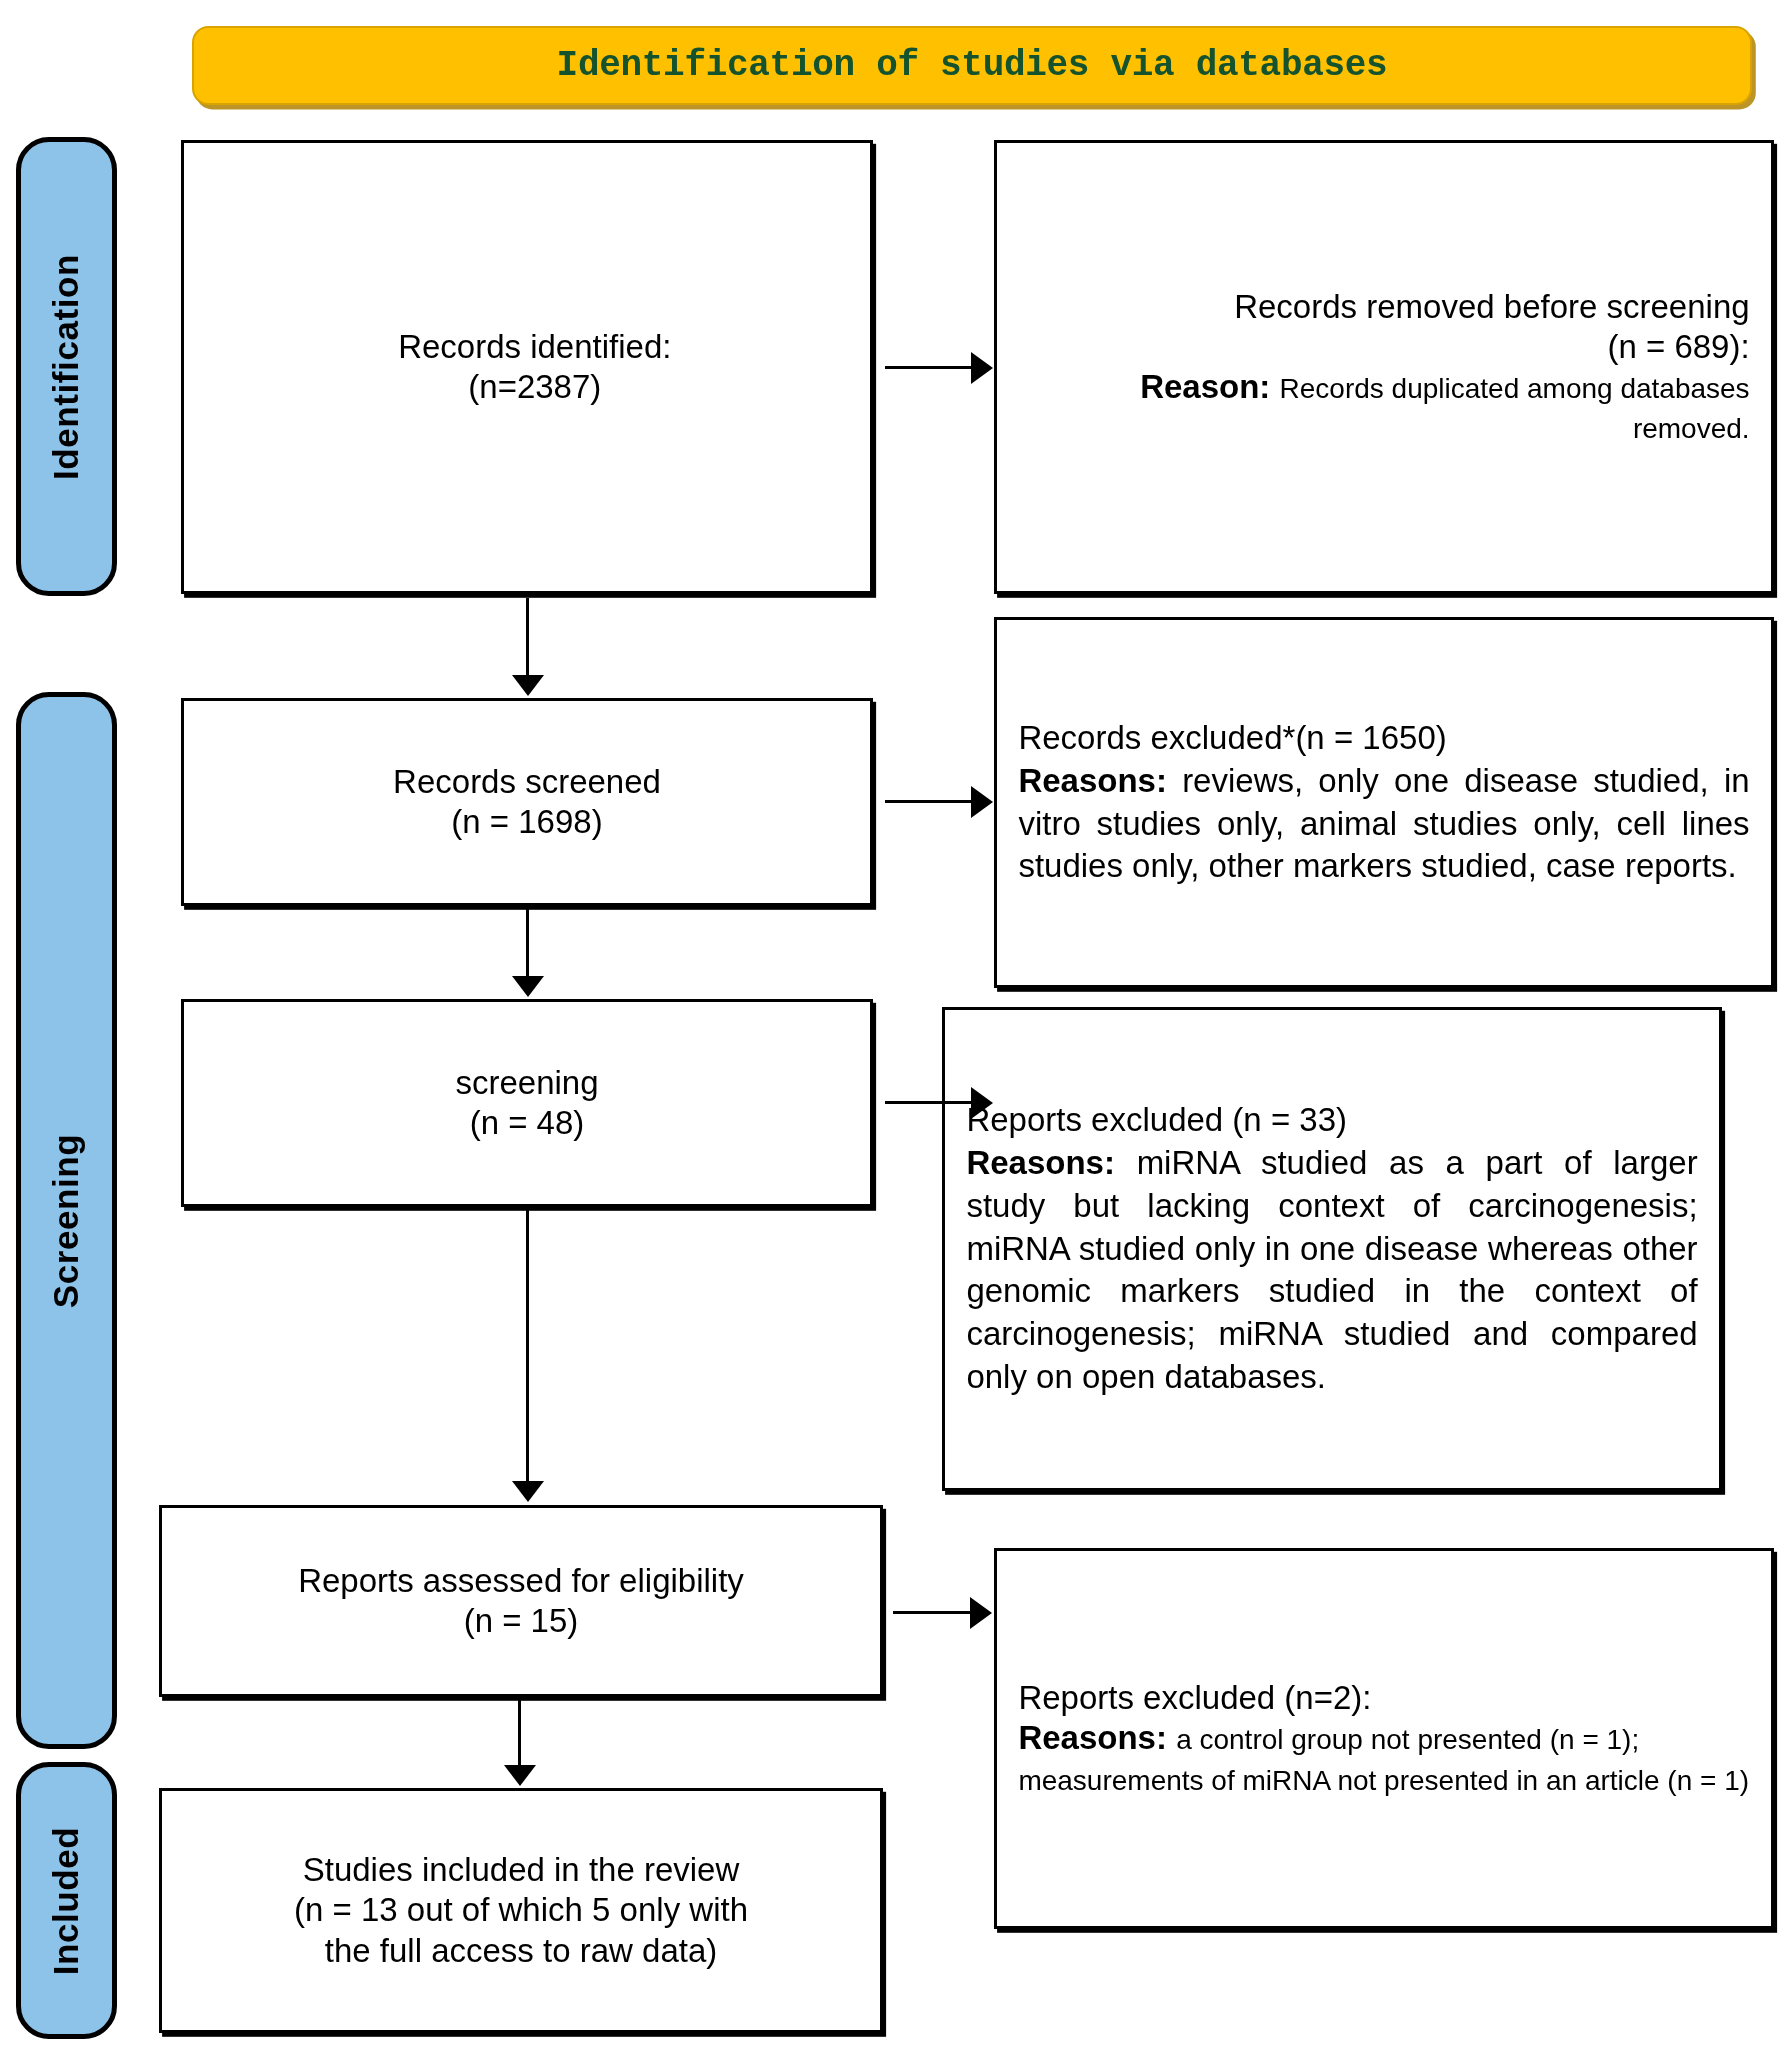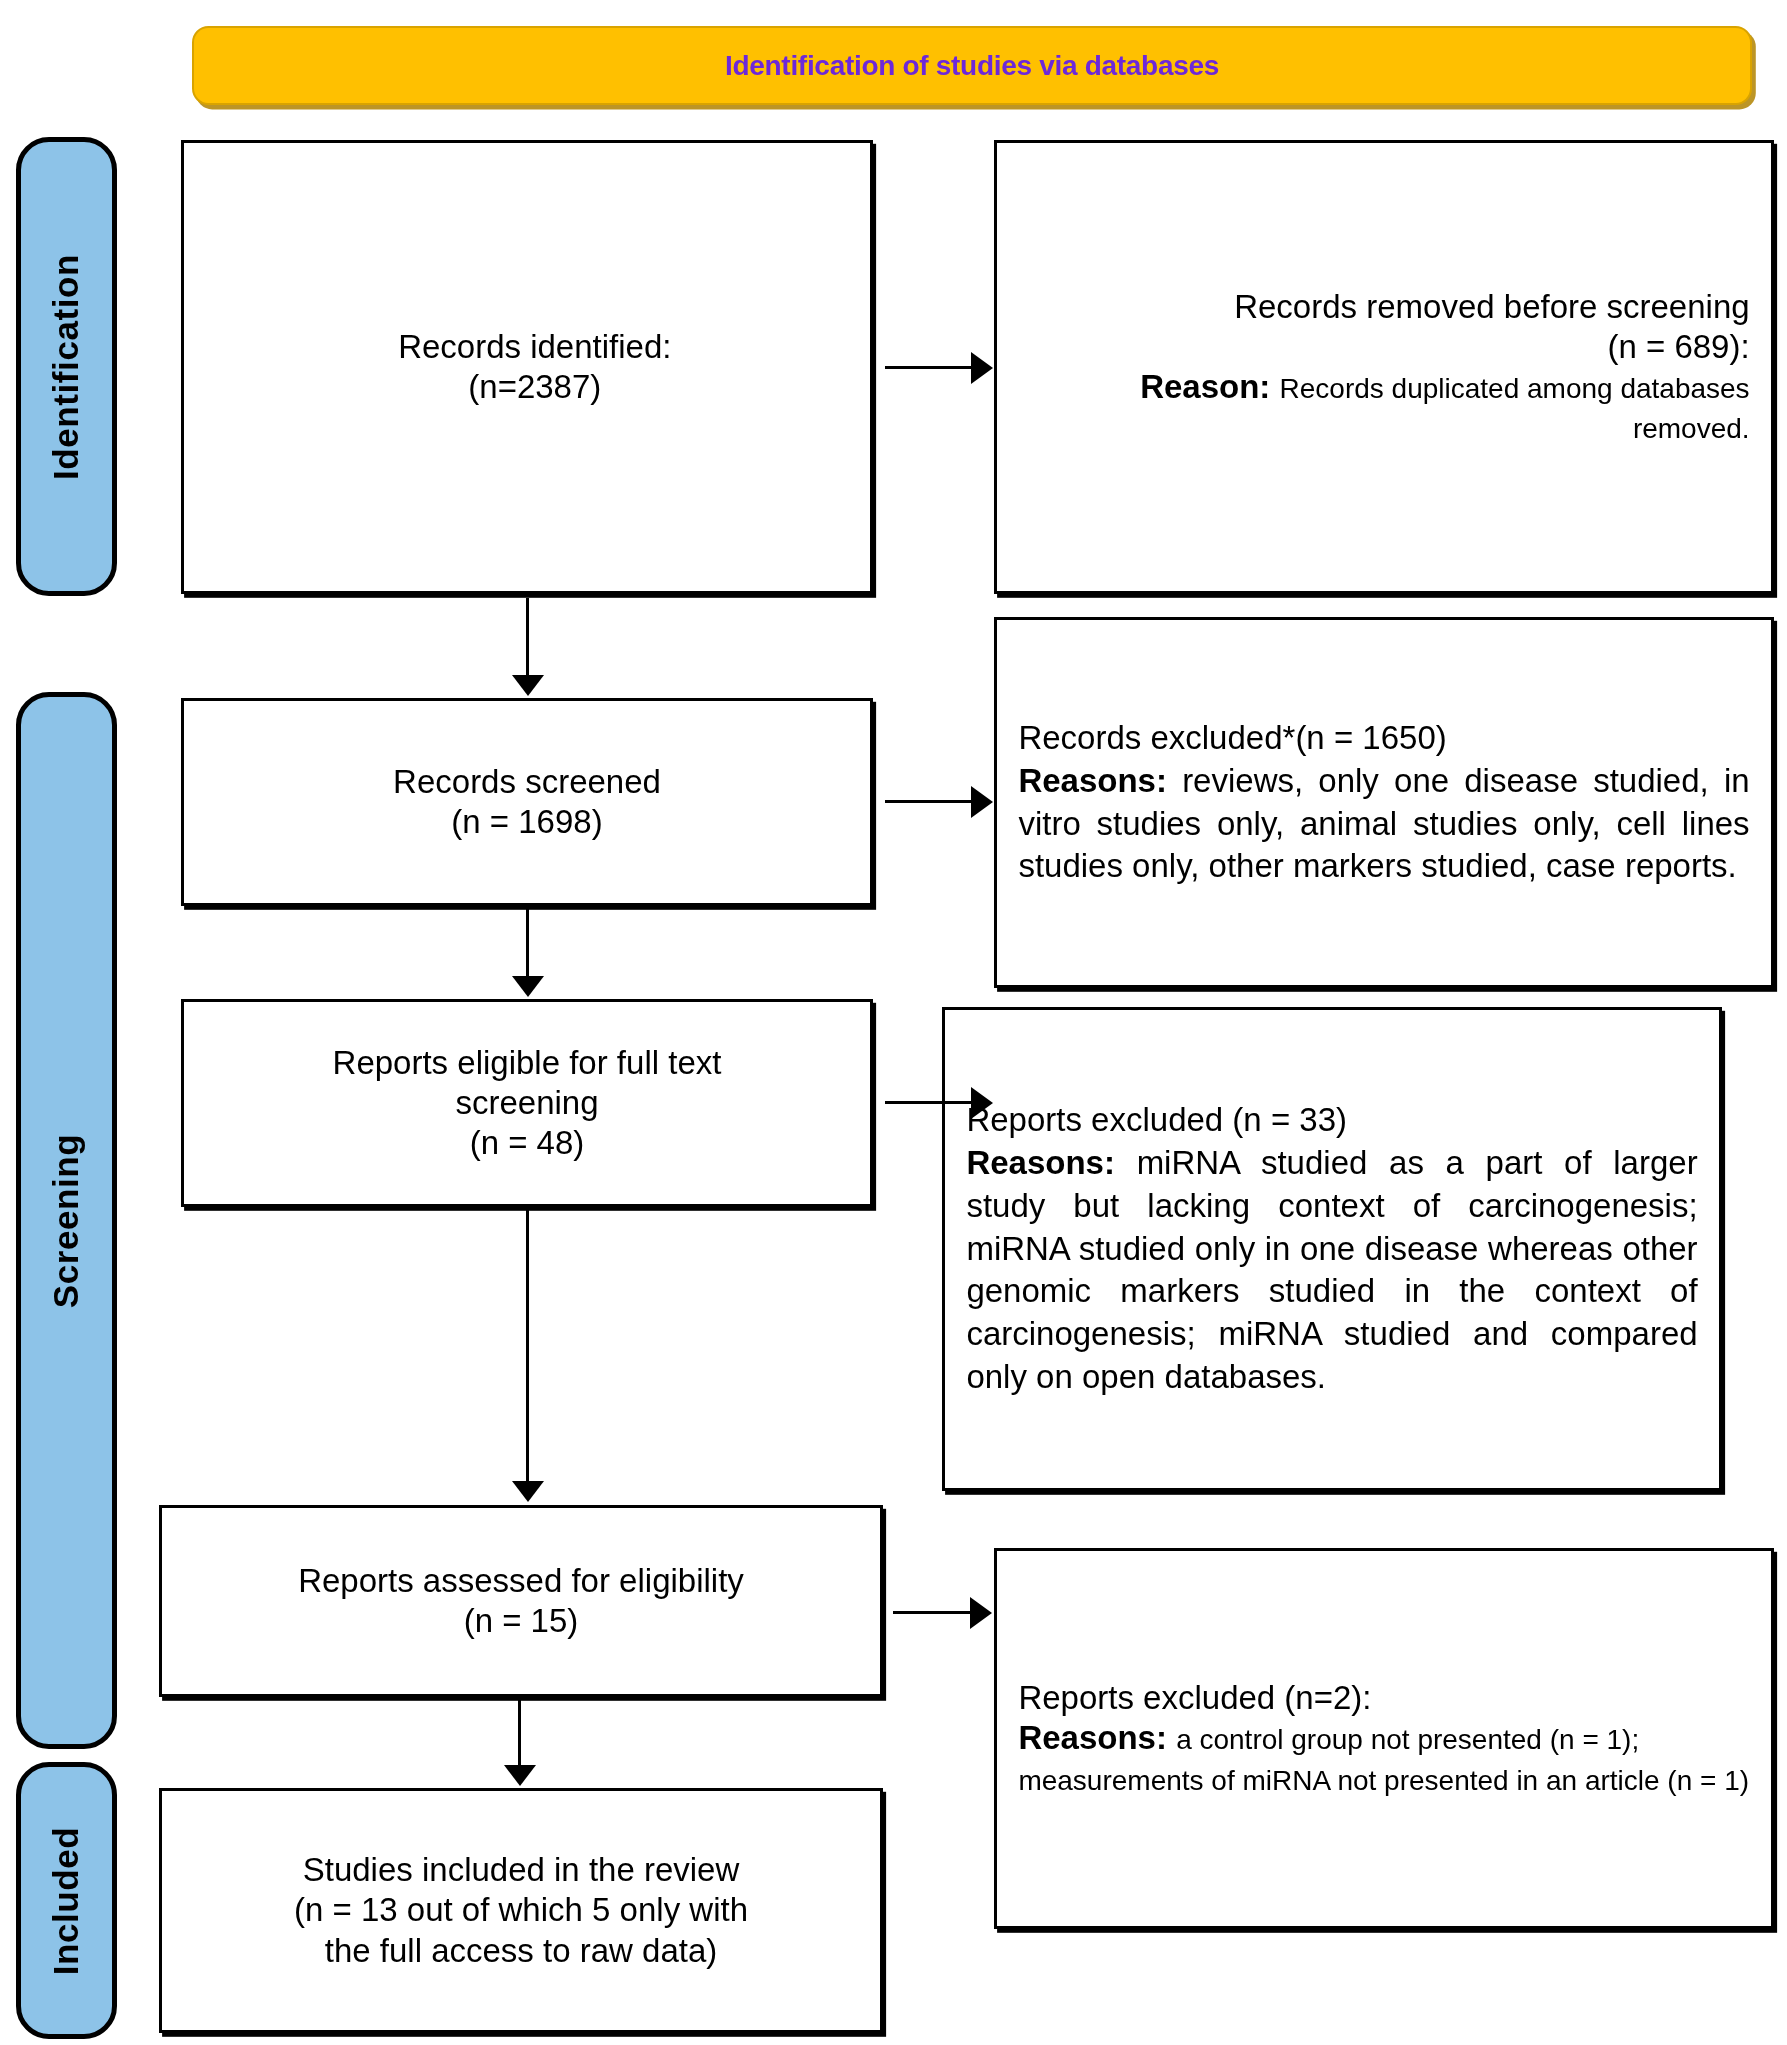--- a/index.html
+++ b/index.html
@@ -28,25 +28,26 @@
     background: #FFC000;
     border: 2.5px solid #D9A300;
     border-radius: 16.4px;
     box-shadow: 3.8px 4.4px 0 0 rgba(176,130,0,0.85);
     display: flex;
     align-items: center;
     justify-content: center;
     box-sizing: border-box;
   }
   .banner-text {
-    font-size: 28px;
+    font-size: 36px;
     font-weight: bold;
-    color: #6d28d9;
+    color: #14532d;
     letter-spacing: -0.3px;
     white-space: nowrap;
+    font-family: Liberation Mono, monospace;
   }
 
   
   .stage {
     position: absolute;
     left: 15.7px;
     width: 101px;
     background: #8DC3E8;
     border: 5.7px solid #000000;
     border-radius: 33px;
@@ -208,21 +209,20 @@
       <div>Records excluded*(n = 1650)</div>
       <div>
         <span class="lbl">Reasons:</span>
         <span>reviews, only one disease studied, in vitro studies only, animal studies only, cell lines studies only, other markers studied, case reports.</span>
       </div>
     </div>
   </div>
 
   <div class="box box-center" id="box-eligible">
     <div class="box-txt">
-      <div>Reports eligible for full text</div>
       <div>screening</div>
       <div>(n = 48)</div>
     </div>
   </div>
 
   <div class="box box-left" id="box-rep-excluded">
     <div class="box-txt-just">
       <div>Reports excluded (n = 33)</div>
       <div>
         <span class="lbl">Reasons:</span>

